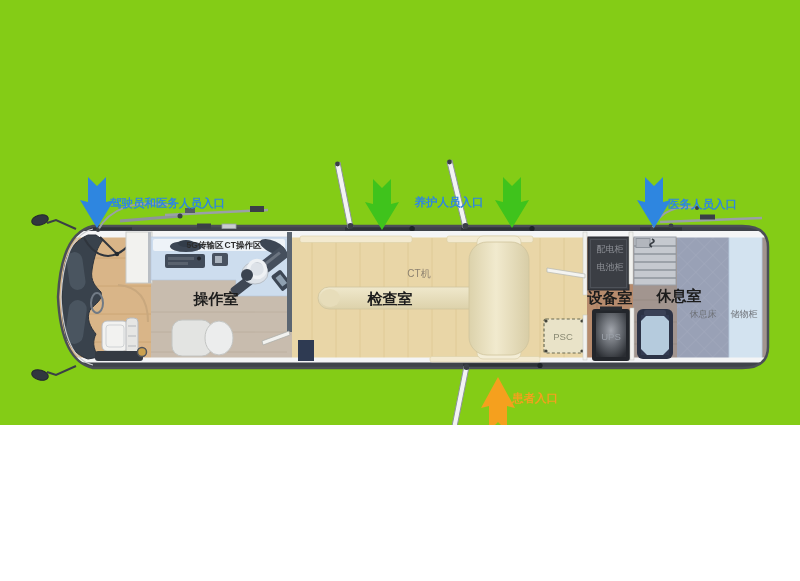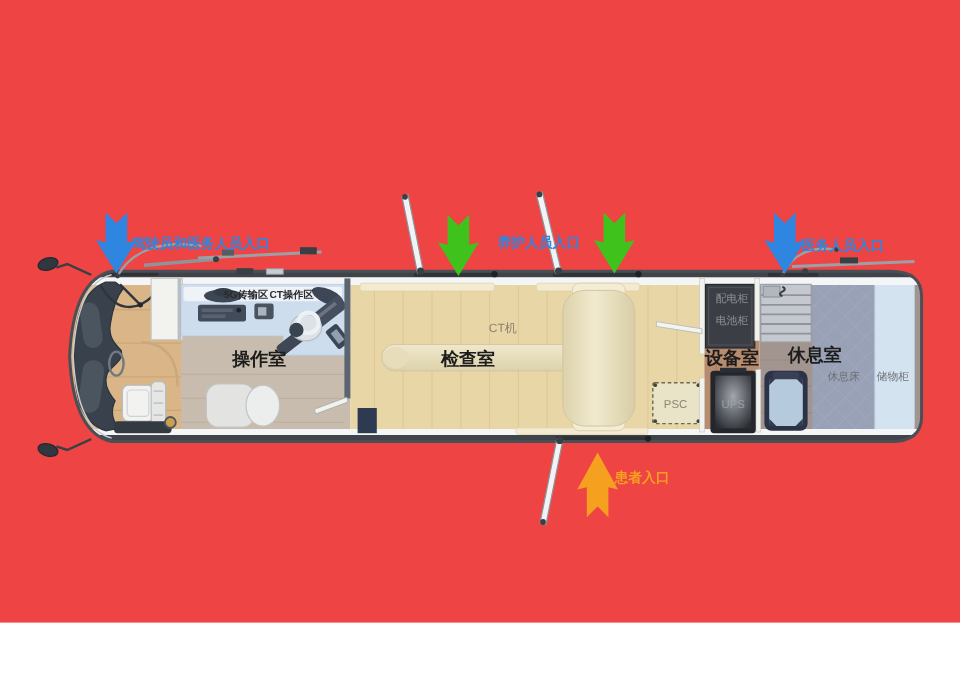--- a/index.html
+++ b/index.html
@@ -1,16 +1,16 @@
 <!DOCTYPE html>
 <html><head>
 <meta charset="utf-8">
 <style>
   html,body{margin:0;padding:0;background:#ffffff;}
-  #stage{position:relative;width:800px;height:519px;background:#ef4444;overflow:hidden;
+  #stage{position:relative;width:800px;height:425px;background:#84cc16;overflow:hidden;
          font-family:"Liberation Sans",sans-serif;}
   svg{position:absolute;left:0;top:0;}
   text{font-family:"Liberation Sans",sans-serif;}
   .room-label{font-size:15px;font-weight:bold;fill:#1c1c1c;}
   .zone-label{font-size:8.5px;font-weight:bold;fill:#2b2b2b;}
   .small-grey{font-size:9px;fill:#8d9096;}
   .entr-label{font-size:11.5px;font-weight:bold;}
 </style>
 </head>
 <body>

